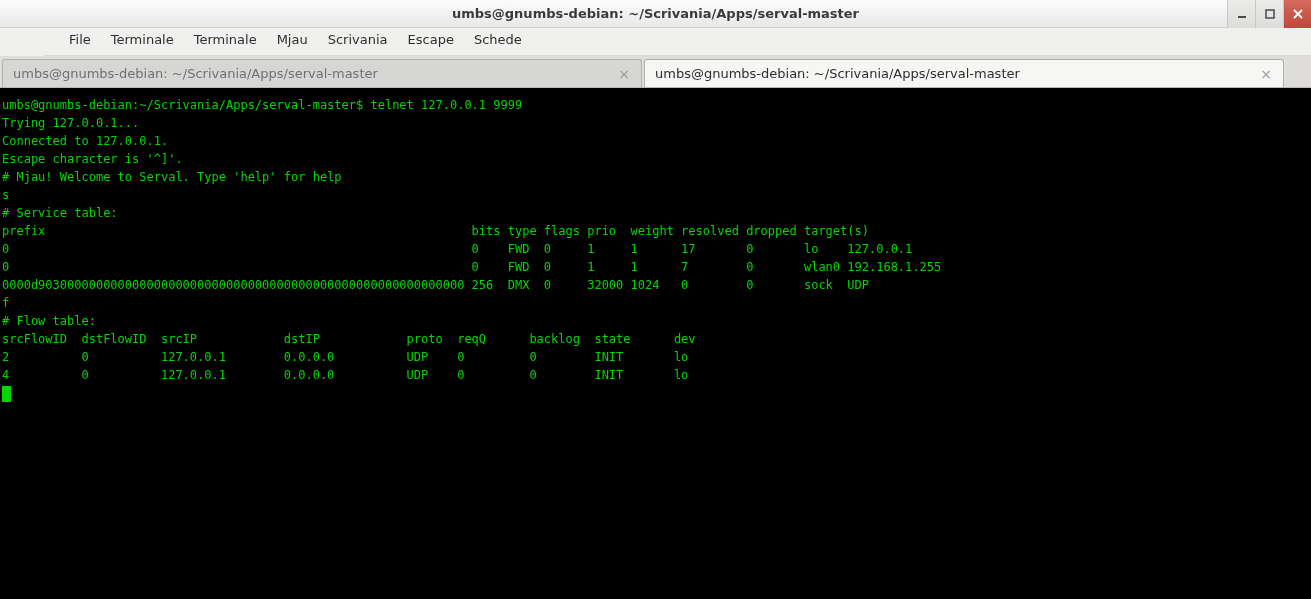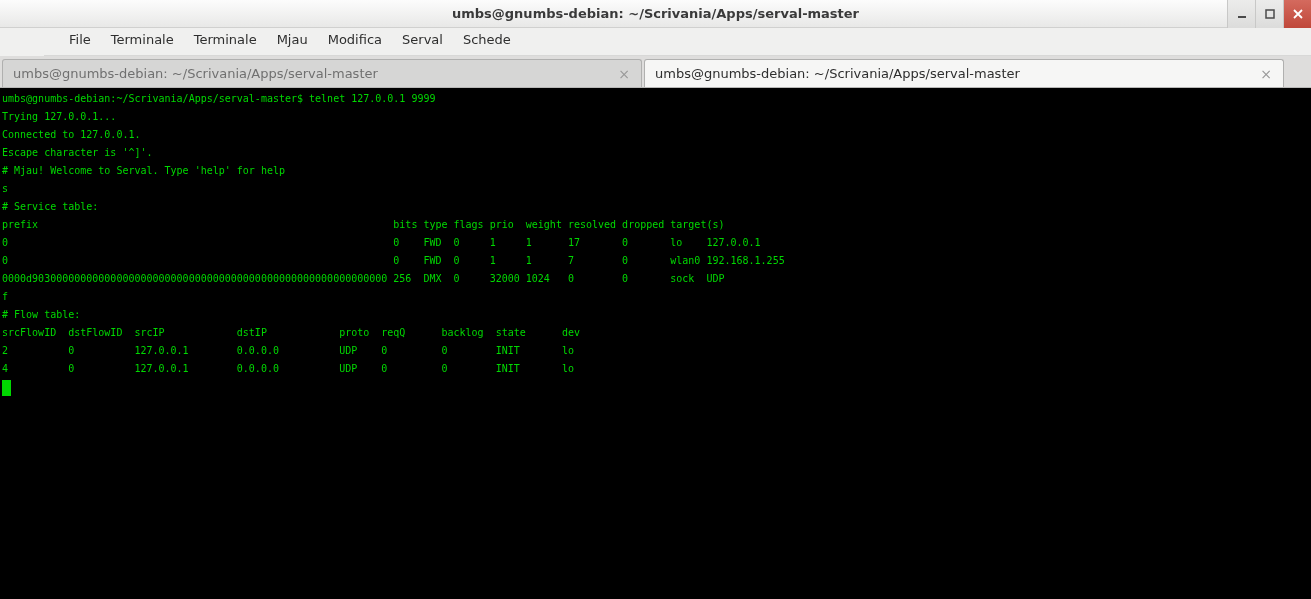--- a/index.html
+++ b/index.html
@@ -18,21 +18,21 @@
 .menu-item { padding:4px 10px; cursor:pointer; color:#2e2e2e; }
 
 
 .tabbar { height:32px; background:#dedddc; display:flex; align-items:flex-end; padding:0 2px; border-bottom:1px solid #b8b8b7; }
 .tab { height:28px; flex:1; max-width:640px; background:#d6d6d5; border:1px solid #b0b0af; border-bottom:none; border-radius:3px 3px 0 0; display:flex; align-items:center; padding:0 10px; margin-right:2px; color:#707070; cursor:pointer; position:relative; }
 .tab.active { background:#f6f6f5; color:#2e2e2e; }
 .tab-label { flex:1; white-space:nowrap; overflow:hidden; text-overflow:ellipsis; }
 .tab-close { width:14px; height:14px; color:#999; font-size:14px; line-height:14px; text-align:center; cursor:pointer; }
 
 
-.terminal { background:#000; color:#00d800; font-family:"DejaVu Sans Mono","Liberation Mono",monospace; font-size:10px; line-height:18px; padding:2px 2px; height:calc(599px - 28px - 28px - 32px); overflow:hidden; white-space:pre; }
+.terminal { background:#000; color:#00d800; font-family:"DejaVu Sans Mono","Liberation Mono",monospace; font-size:12px; line-height:18px; padding:8px 2px; height:calc(599px - 28px - 28px - 32px); overflow:hidden; white-space:pre; }
 .cursor { display:inline-block; width:9px; height:16px; background:#00d800; vertical-align:bottom; }
 </style>
 </head>
 <body>
 
 <div class="titlebar">
   <div class="titlebar-title">umbs@gnumbs-debian: ~/Scrivania/Apps/serval-master</div>
   <div class="window-controls">
     <div class="window-btn">
       <svg viewBox="0 0 10 10">
@@ -50,22 +50,22 @@
         </svg>
     </div>
   </div>
 </div>
 
 <div class="menubar">
   <div class="menu-item">File</div>
   <div class="menu-item">Terminale</div>
   <div class="menu-item">Terminale</div>
   <div class="menu-item">Mjau</div>
-  <div class="menu-item">Modifica</div>
-  <div class="menu-item">Serval</div>
+  <div class="menu-item">Scrivania</div>
+  <div class="menu-item">Escape</div>
   <div class="menu-item">Schede</div>
 </div>
 
 <div class="tabbar">
   <div class="tab">
     <span class="tab-label">umbs@gnumbs-debian: ~/Scrivania/Apps/serval-master</span>
     <span class="tab-close">×</span>
   </div>
   <div class="tab active">
     <span class="tab-label">umbs@gnumbs-debian: ~/Scrivania/Apps/serval-master</span>

